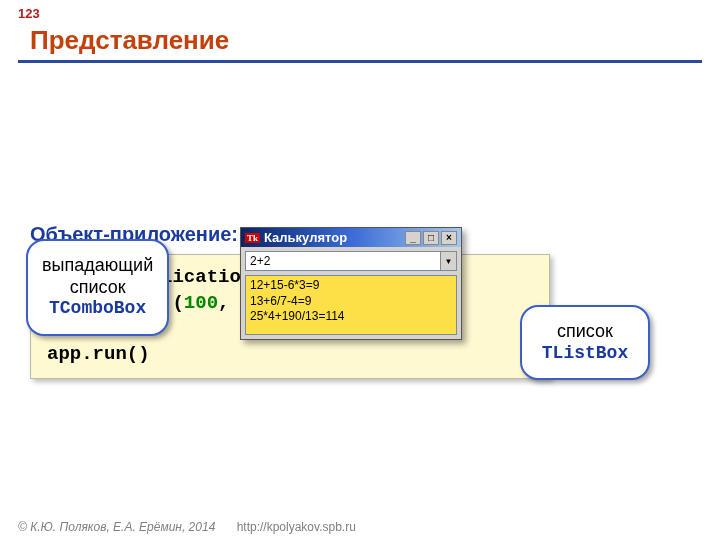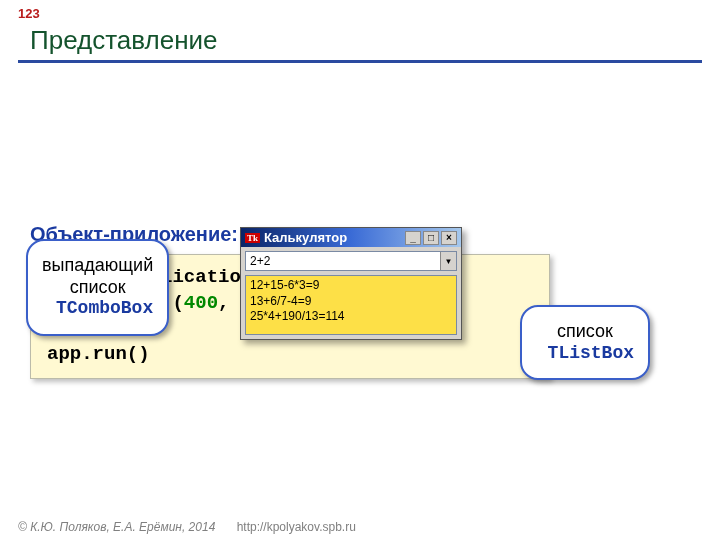--- a/index.html
+++ b/index.html
@@ -16,42 +16,42 @@
     color: #808080;
     font-style: italic;
     font-size: 13px;
     padding: 6px 18px 2px 18px;
     display: flex;
     justify-content: space-between;
   }
   .page-num { font-style: normal; font-weight: bold; color: #b91c1c; }
   .title {
     font-size: 26px;
-    font-weight: normal;
-    color: #14532d;
+    font-weight: bold;
+    color: #c2410c;
     padding: 2px 0 4px 30px;
   }
   .title-underline {
     height: 3px;
     background: #2a4aa0;
     margin: 0 18px 14px 18px;
   }
   .content { position: relative; padding: 0 30px; }
   .callout {
     position: absolute;
     background: #fff;
     border: 2px solid #3a5fc9;
     border-radius: 18px;
     padding: 14px 14px;
     font-size: 18px;
     text-align: center;
     box-shadow: 3px 3px 5px rgba(0,0,0,0.35);
     line-height: 1.2;
   }
-  .callout .mono { font-family: "Courier New", monospace; color: #1a3aa0; font-weight: bold; text-align: right; }
+  .callout .mono { font-family: "Courier New", monospace; color: #1a3aa0; font-weight: bold; }
   .callout-left { left: 26px; top: 16px; }
   .callout-right { left: 520px; top: 82px; width: 130px; }
   .win {
     position: absolute;
     left: 240px; top: 4px;
     width: 222px;
     background: #d6d3ce;
     border: 1px solid #555;
     box-shadow: 4px 4px 6px rgba(0,0,0,0.35);
   }
@@ -153,21 +153,21 @@
     </div>
   </div>
 
   <div class="section-label">Объект-приложение:</div>
 
   <div class="code-block">
     <div>
       <span>app = TApplication ( </span><span class="str">"Калькулятор"</span><span> )</span>
     </div>
     <div>
-      <span>app.size = (</span><span class="num">400</span><span>, </span><span class="num">150</span><span>)</span>
+      <span>app.size = (</span><span class="num">100</span><span>, </span><span class="num">150</span><span>)</span>
     </div>
     <div>...</div>
     <div>app.run()</div>
   </div>
 
 </div>
 
 <div class="footer">
   <span>© К.Ю. Поляков, Е.А. Ерёмин, 2014</span>
   <span class="url">http://kpolyakov.spb.ru</span>

